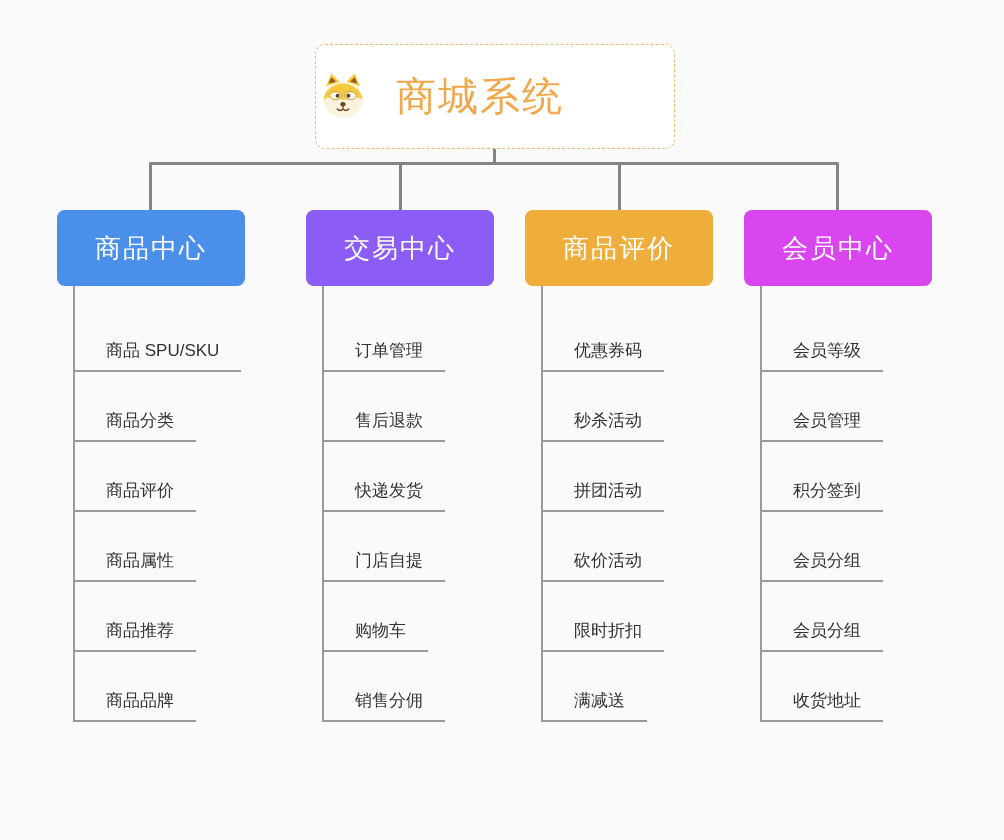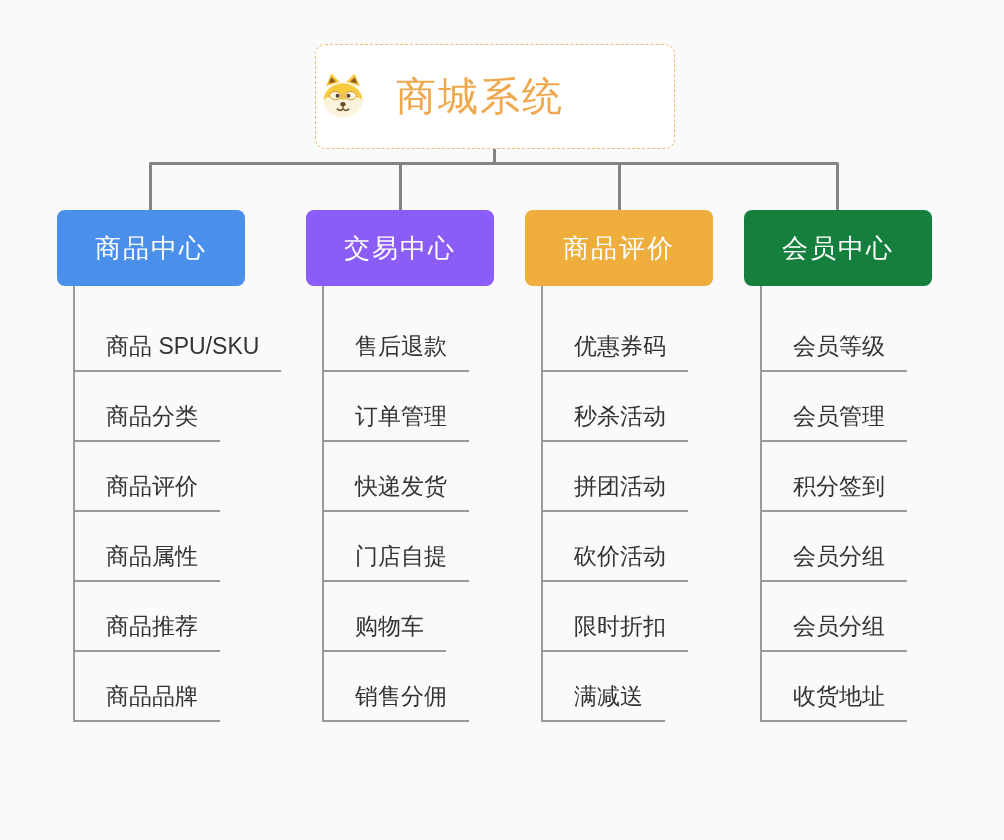--- a/index.html
+++ b/index.html
@@ -44,21 +44,21 @@
     display:flex;align-items:center;justify-content:center;
     color:#ffffff;font-size:26px;letter-spacing:2px;cursor:pointer;
   }
   .leaf-list{margin-left:16px;border-left:2px solid var(--leaf-line);}
   .leaf{height:70px;display:flex;align-items:flex-end;}
   .leaf:first-child{height:86px;}
   .leaf-label{
     display:inline-block;white-space:nowrap;
     border-bottom:2px solid var(--leaf-line);
     padding:0 22px 8px 31px;
-    font-size:23px;color:var(--leaf-text);cursor:pointer;
+    font-size:17px;color:var(--leaf-text);cursor:pointer;
   }
 </style>
 </head>
 <body>
 
 <div class="canvas">
 
   <div class="line stem"></div>
   <div class="line hbar"></div>
   <div class="line drop drop-1"></div>
@@ -111,24 +111,24 @@
       <div class="leaf">
           <span class="leaf-label">商品品牌</span>
         </div>
     </div>
   </div>
 
   <div class="branch branch-2">
     <div class="branch-header" style="background-color: #8b5cf6;">交易中心</div>
     <div class="leaf-list">
       <div class="leaf">
-          <span class="leaf-label">售后退款</span>
+          <span class="leaf-label">订单管理</span>
         </div>
       <div class="leaf">
-          <span class="leaf-label">订单管理</span>
+          <span class="leaf-label">售后退款</span>
         </div>
       <div class="leaf">
           <span class="leaf-label">快递发货</span>
         </div>
       <div class="leaf">
           <span class="leaf-label">门店自提</span>
         </div>
       <div class="leaf">
           <span class="leaf-label">购物车</span>
         </div>
@@ -156,21 +156,21 @@
       <div class="leaf">
           <span class="leaf-label">限时折扣</span>
         </div>
       <div class="leaf">
           <span class="leaf-label">满减送</span>
         </div>
     </div>
   </div>
 
   <div class="branch branch-4">
-    <div class="branch-header" style="background-color: #15803d;">会员中心</div>
+    <div class="branch-header" style="background-color: #d946ef;">会员中心</div>
     <div class="leaf-list">
       <div class="leaf">
           <span class="leaf-label">会员等级</span>
         </div>
       <div class="leaf">
           <span class="leaf-label">会员管理</span>
         </div>
       <div class="leaf">
           <span class="leaf-label">积分签到</span>
         </div>

